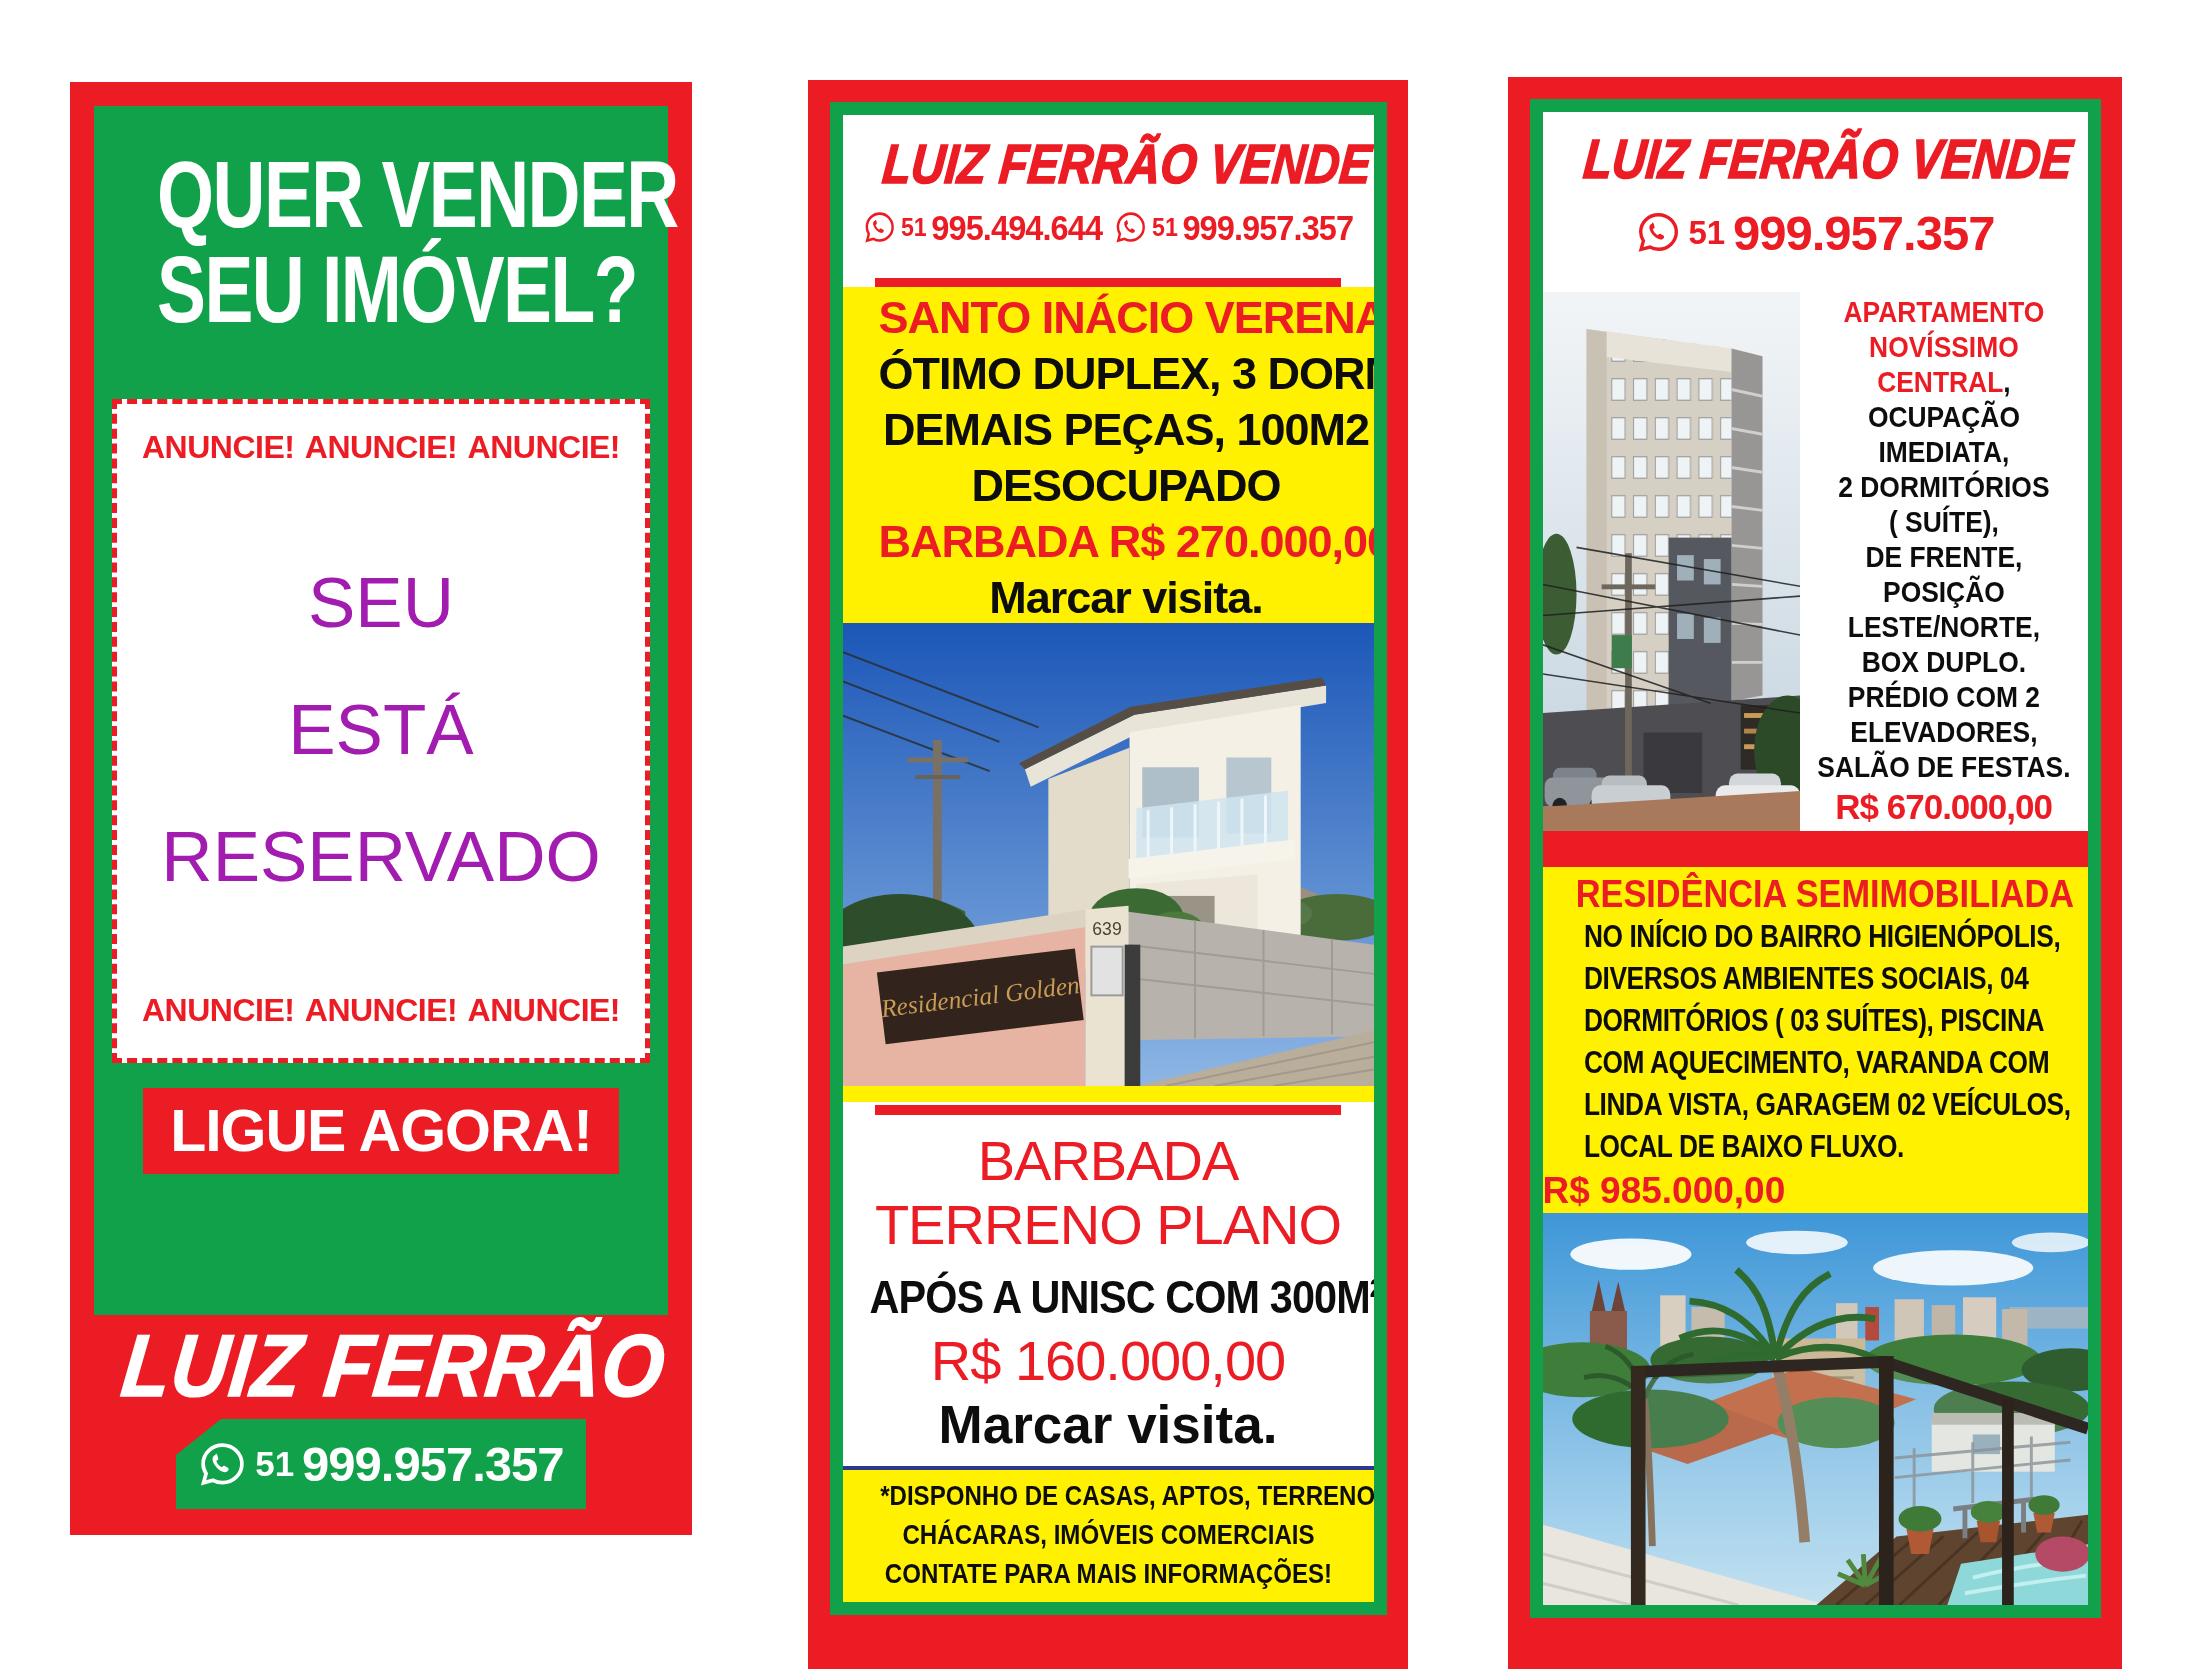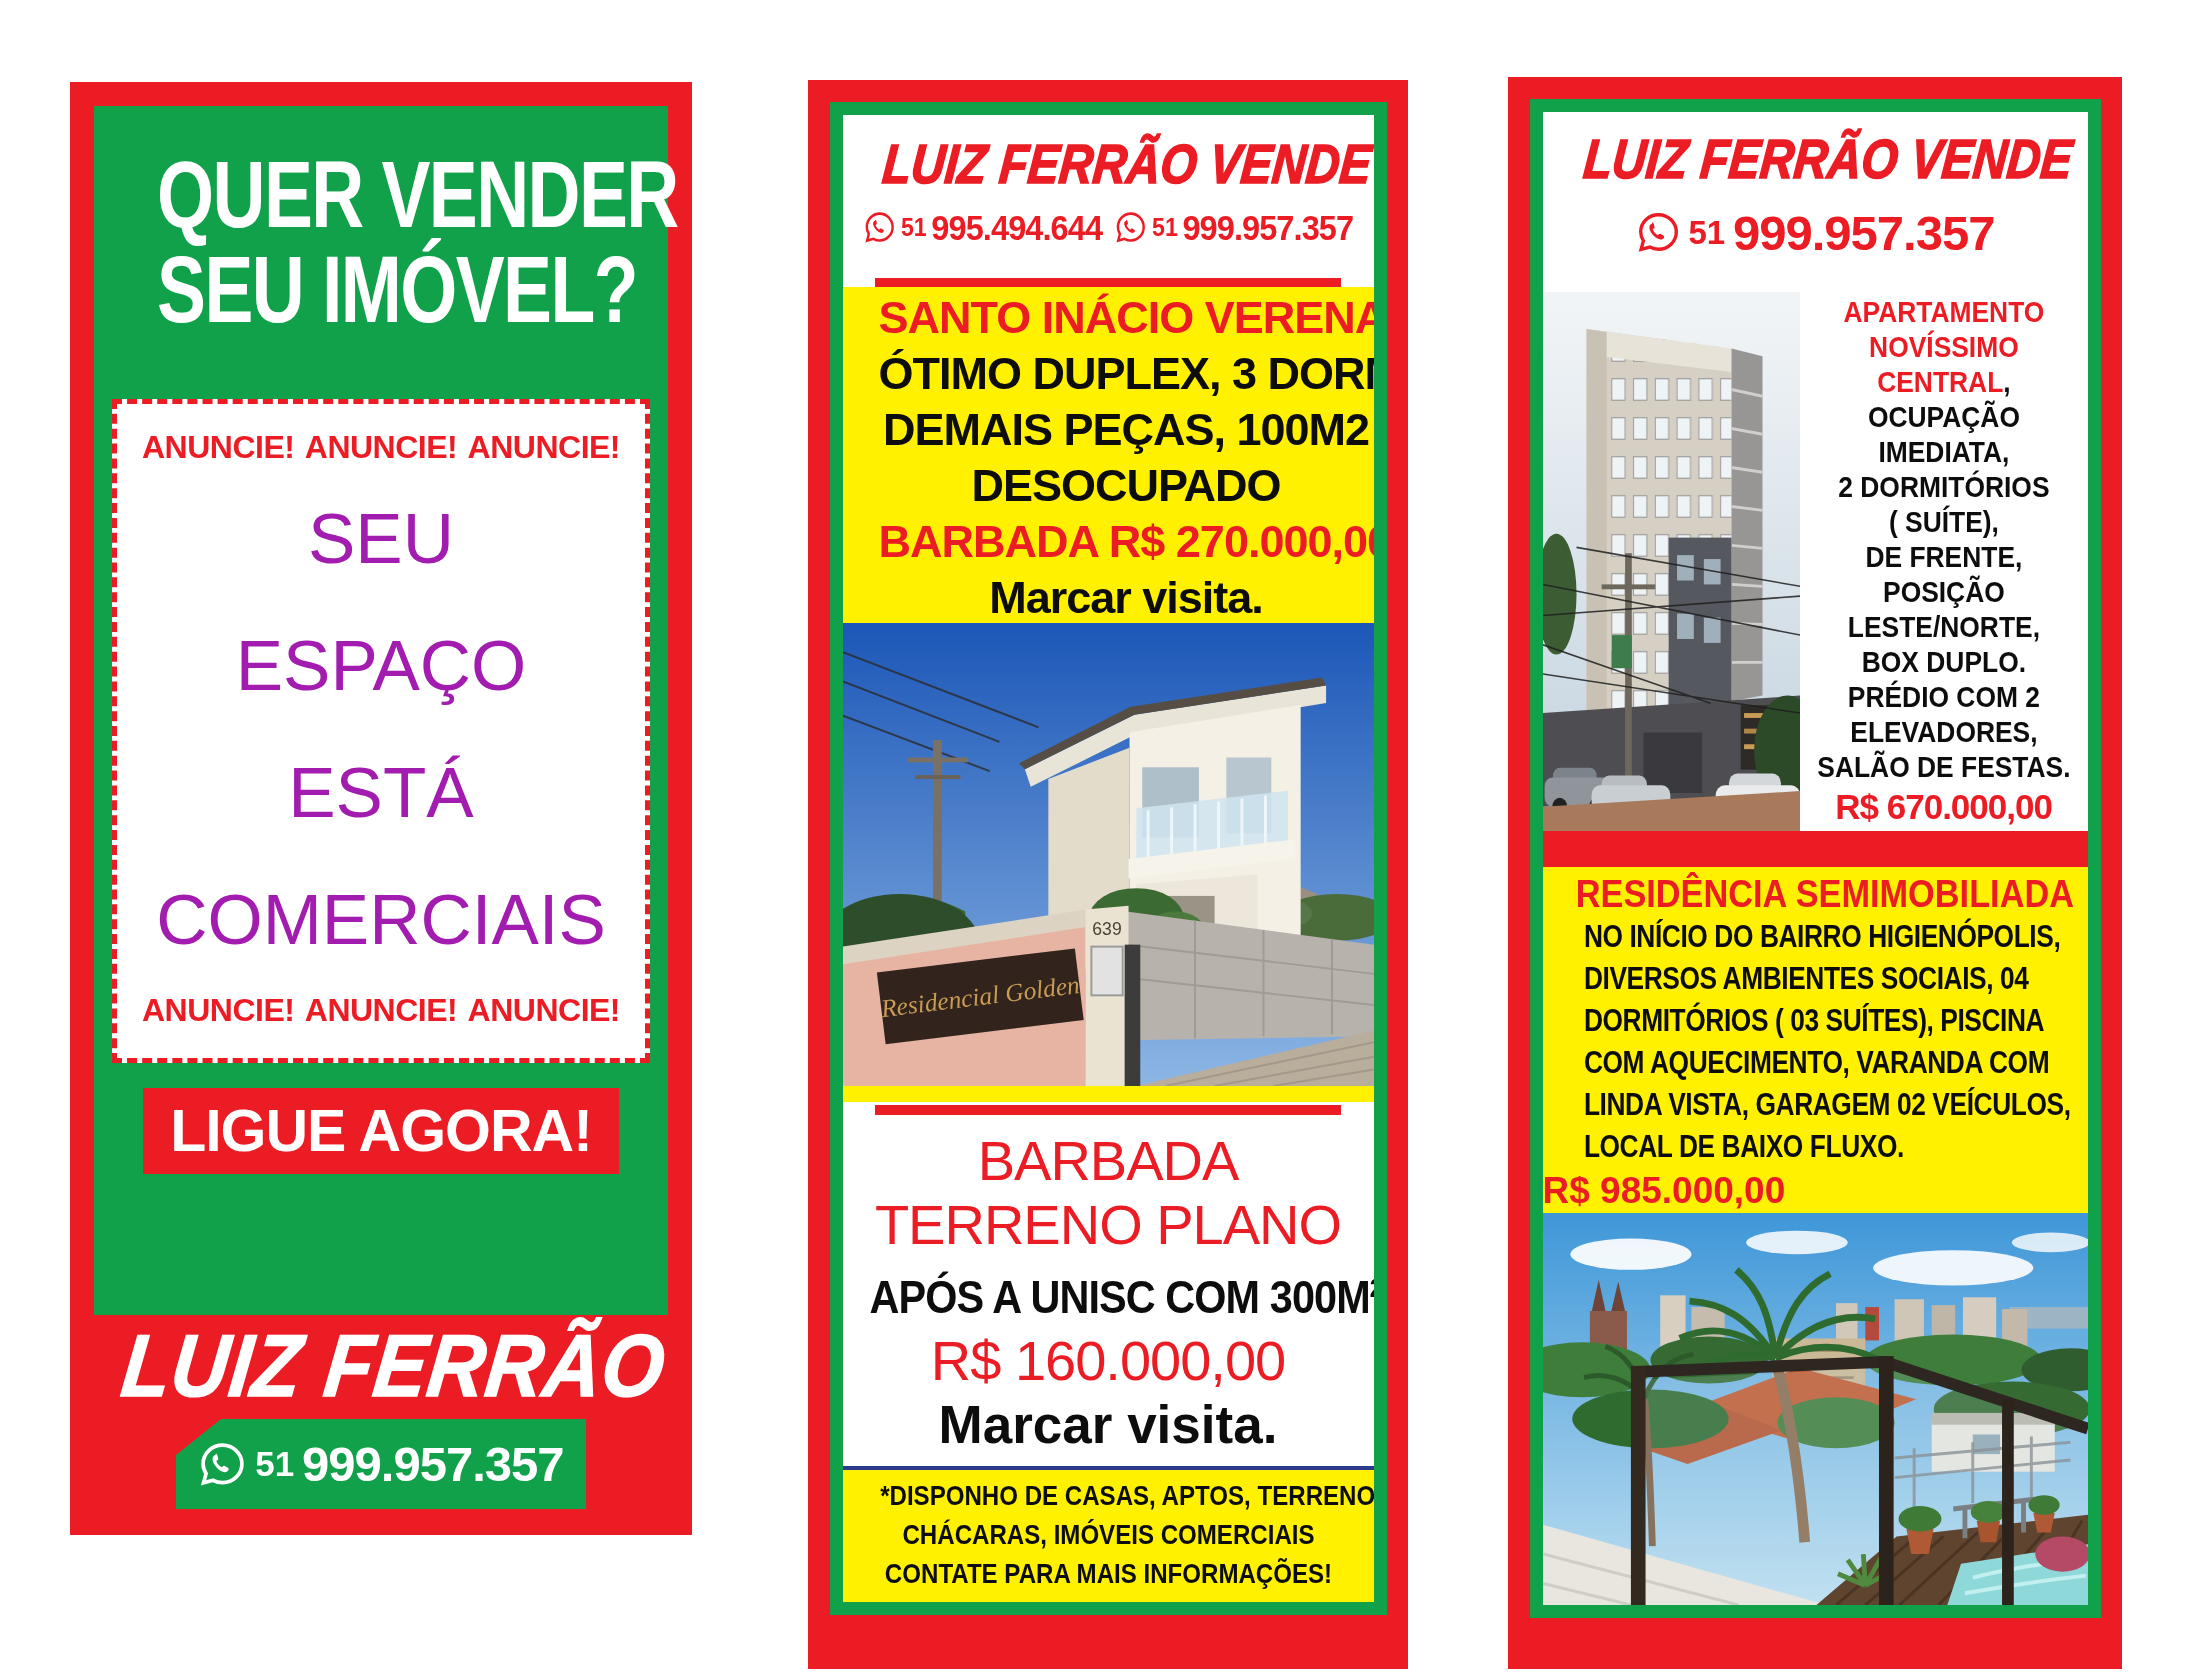--- a/index.html
+++ b/index.html
@@ -96,23 +96,22 @@
         <span>SEU IMÓVEL?</span></span>
       </div>
       <div class="lp-white">
         <div class="anuncie-row">
           <span>ANUNCIE!</span>
           <span>ANUNCIE!</span>
           <span>ANUNCIE!</span>
         </div>
         <div class="reserved">
           <div>SEU</div>
-          <div>ESPAÇO</div>
           <div>ESTÁ</div>
-          <div>COMERCIAIS</div>
+          <div>RESERVADO</div>
         </div>
         <div class="anuncie-row">
           <span>ANUNCIE!</span>
           <span>ANUNCIE!</span>
           <span>ANUNCIE!</span>
         </div>
       </div>
       <div class="lp-cta">LIGUE AGORA!</div>
     </div>
     <div class="lp-bottom">

